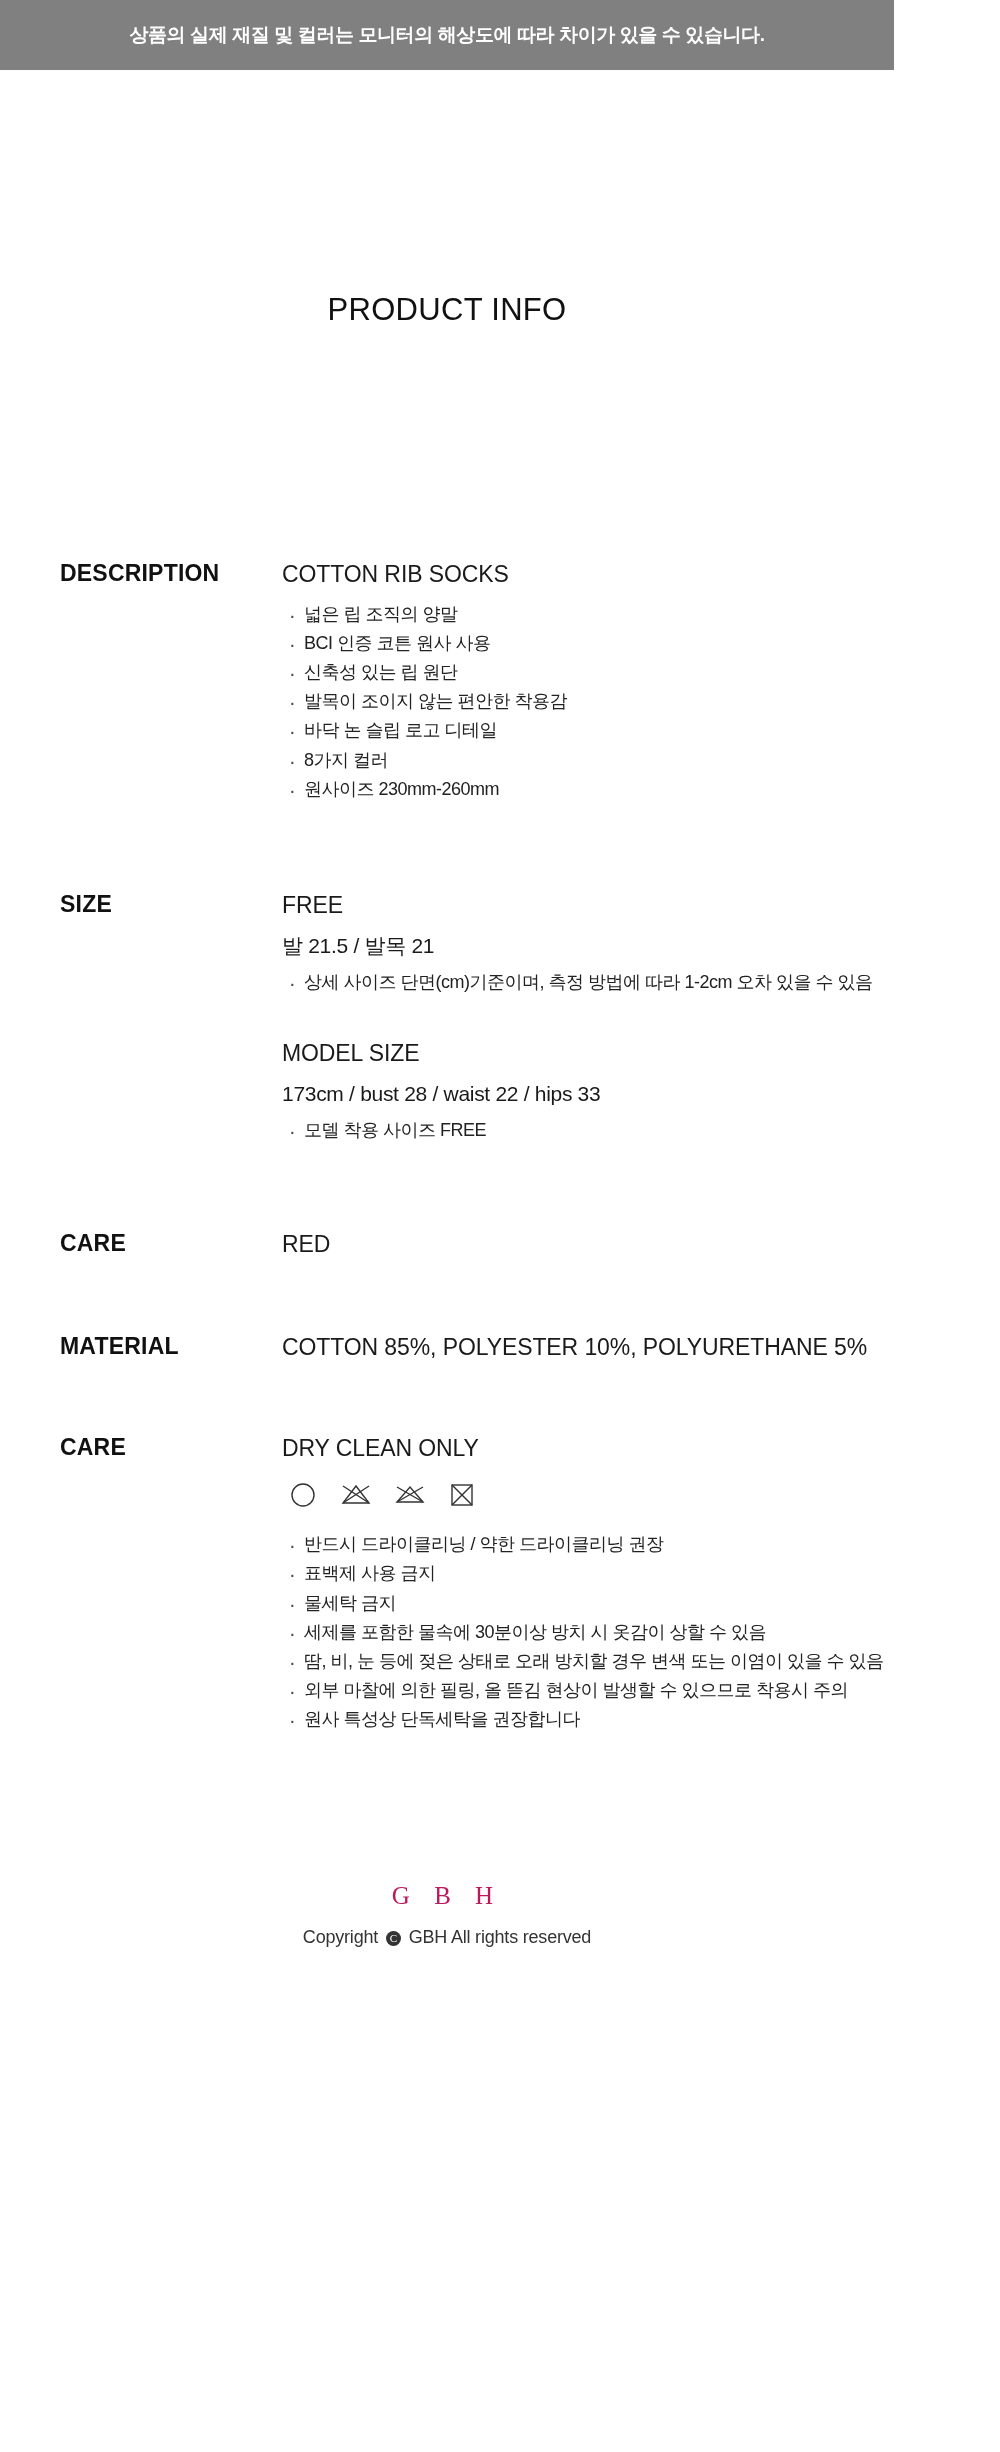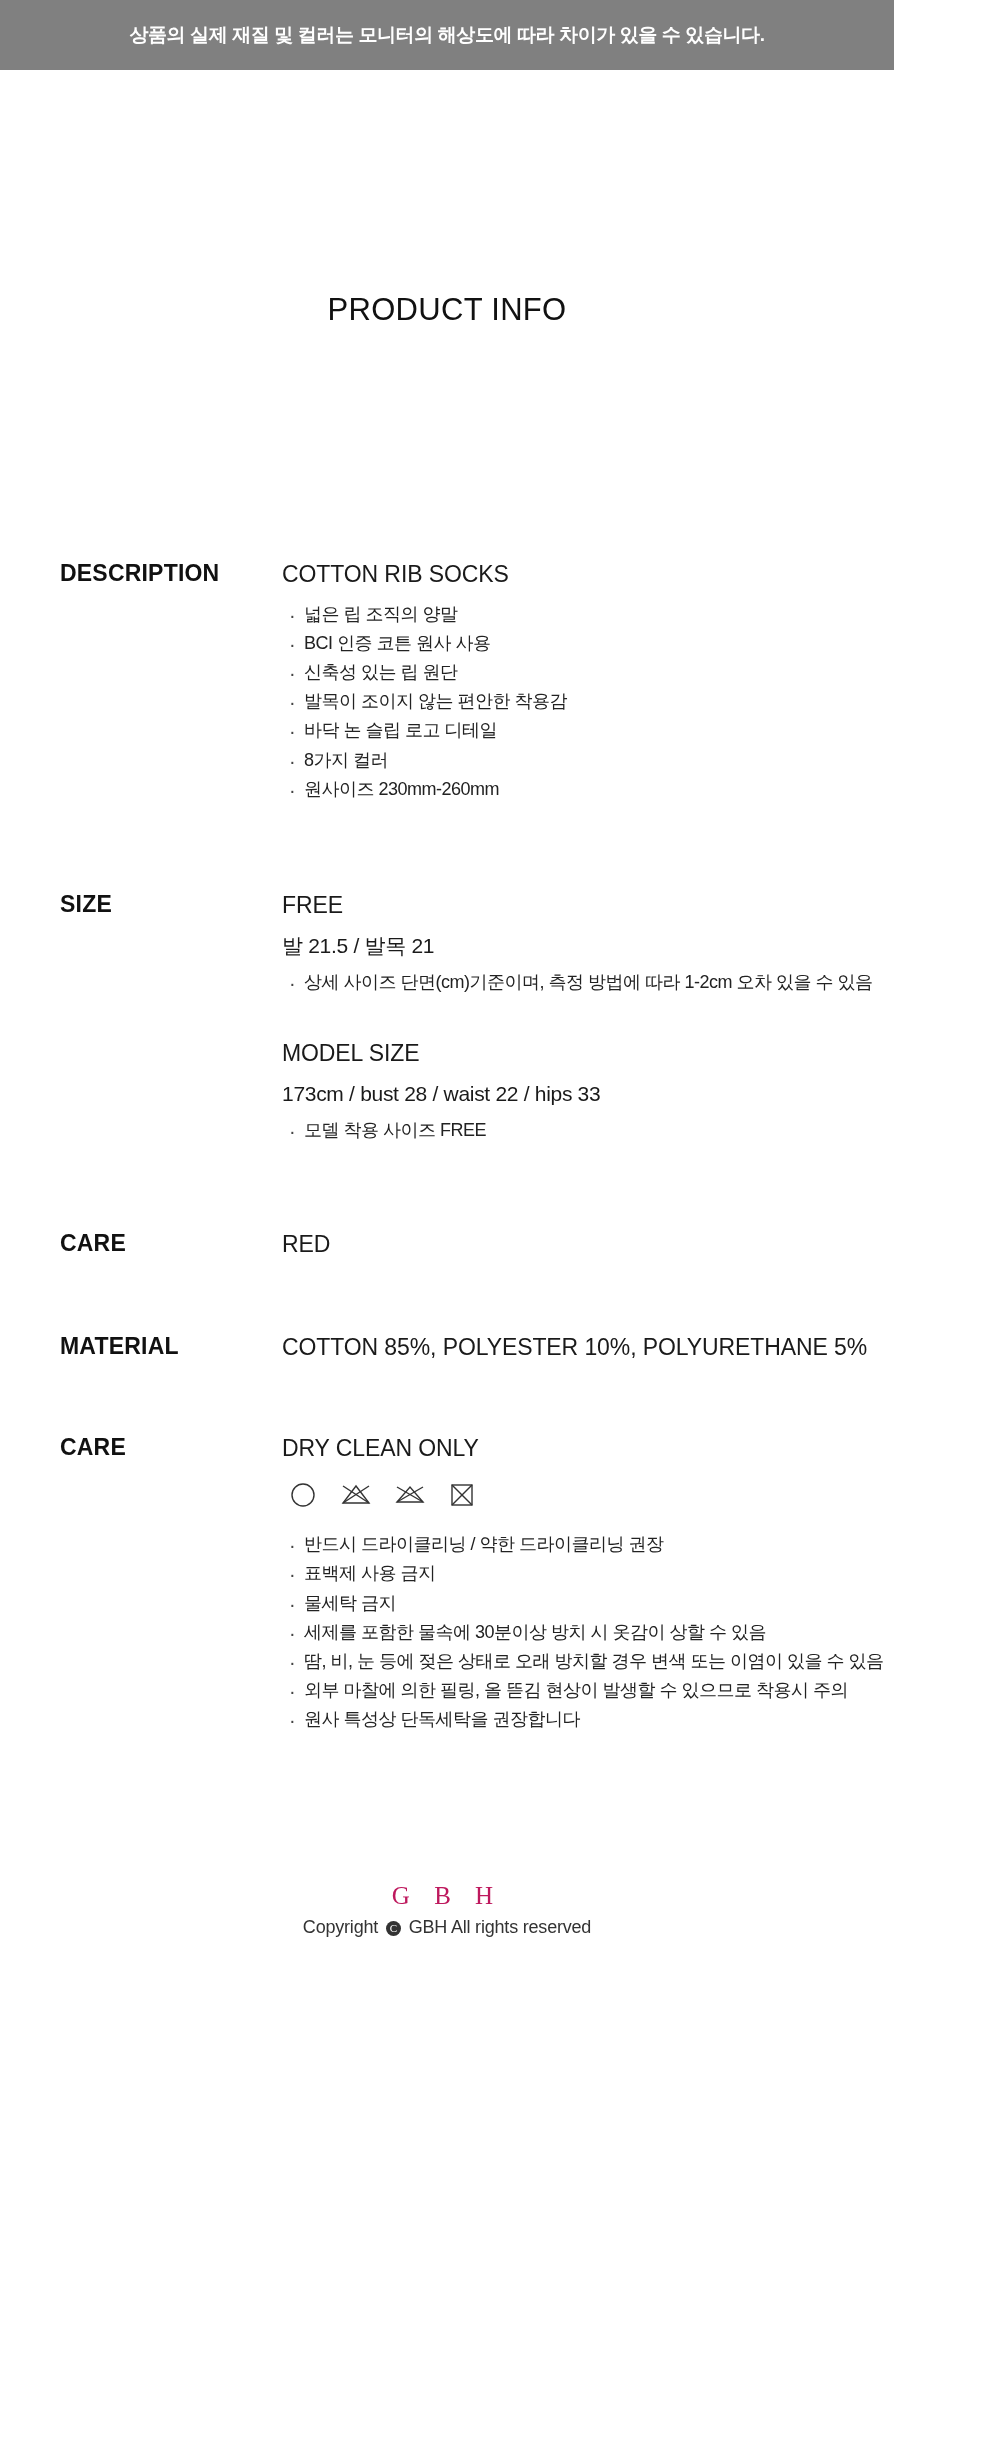--- a/index.html
+++ b/index.html
@@ -135,21 +135,21 @@
     text-align: center;
     padding-bottom: 96px;
   }
   .brand-logo {
     font-size: 25px;
     letter-spacing: 9px;
     color: #be185d;
     font-family: "Liberation Serif", serif;
   }
   .copyright {
-    margin-top: 7px;
+    margin-top: 17px;
     font-size: 18px;
     letter-spacing: -0.2px;
     color: #333333;
   }
   .copyright .copy-mark {
     display: inline-block;
     width: 15px;
     height: 15px;
     border-radius: 50%;
     background: #333333;

